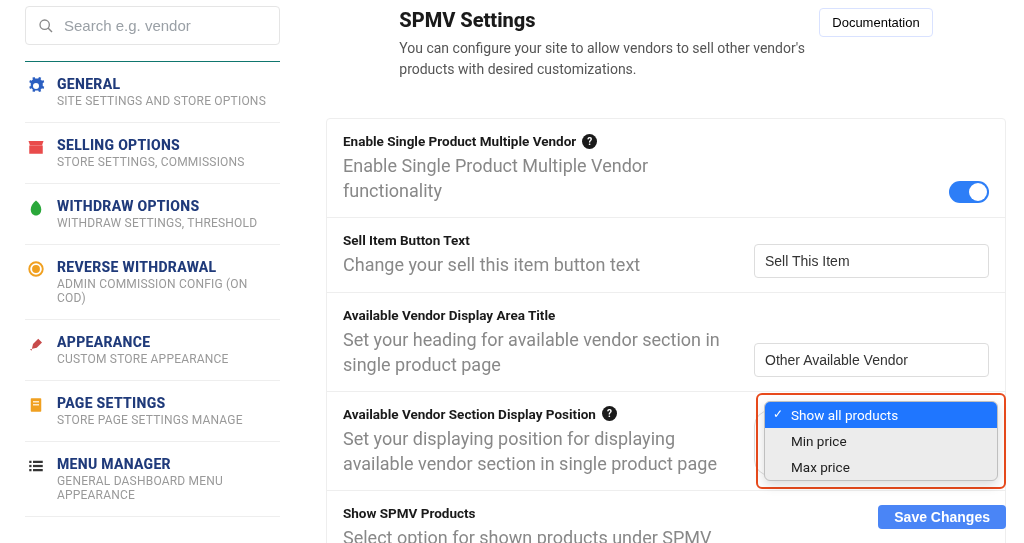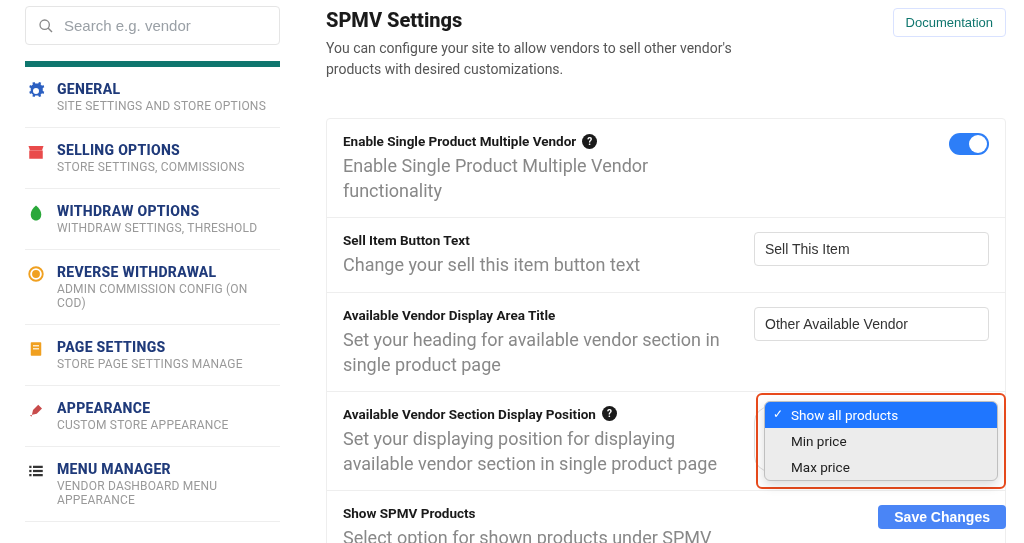--- a/index.html
+++ b/index.html
@@ -44,21 +44,21 @@
     background: transparent;
   }
   .search-wrap input::placeholder { color: #9aa0a6; }
   .nav-item {
     display: flex;
     align-items: flex-start;
     padding: 14px 2px 14px 2px;
     border-bottom: 1px solid #eee;
     cursor: pointer;
   }
-  .nav-item:first-of-type { border-top: 6px solid #0f766e; }
+  .nav-item:first-of-type { border-top: 1px solid #0f766e; }
   .nav-icon {
     width: 18px; height: 18px;
     margin-right: 12px;
     margin-top: 1px;
     flex-shrink: 0;
   }
   .nav-texts { display: flex; flex-direction: column; }
   .nav-title {
     font-size: 14px;
     font-weight: 800;
@@ -72,52 +72,52 @@
     letter-spacing: 0.2px;
   }
   .main {
     flex: 1;
     padding: 8px 18px 0 26px;
     position: relative;
     min-width: 0;
   }
   .header-row {
     display: flex;
-    justify-content: space-between;
+    justify-content: center;
     align-items: flex-start;
   }
   .page-title {
     font-size: 20px;
     font-weight: 800;
     color: #1a1a1a;
   }
   .page-desc {
     margin-top: 6px;
     font-size: 14px;
     color: #555;
     max-width: 420px;
     line-height: 1.5;
   }
   .doc-btn {
     border: 1px solid #d9e2ff;
     background: #fff;
-    color: #0f766e;
+    color: #000000;
     font-size: 13px;
     padding: 6px 12px;
     border-radius: 4px;
     cursor: pointer;
   }
   .settings-panel {
     margin-top: 38px;
     border: 1px solid #eee;
     border-radius: 4px;
   }
   .row {
     display: flex;
-    align-items: flex-start;
+    align-items: flex-end;
     padding: 14px 16px;
     border-bottom: 1px solid #eee;
     gap: 4px;
   }
   .row:last-child { border-bottom: none; }
   .row-left {
     flex: 1;
     min-width: 0;
   }
   .row-title {
@@ -284,51 +284,51 @@
           <span class="nav-icon"><svg viewBox="0 0 24 24" fill="none" stroke="#f0a020" stroke-width="2.5">
               <circle cx="12" cy="12" r="9"></circle>
               <circle cx="12" cy="12" r="4" fill="#f0a020"></circle>
             </svg></span>
           <span class="nav-texts">
             <span class="nav-title">REVERSE WITHDRAWAL</span>
             <span class="nav-sub">ADMIN COMMISSION CONFIG (ON COD)</span>
           </span>
         </div>
         <div class="nav-item">
+          <span class="nav-icon"><svg viewBox="0 0 24 24" fill="#c84b4b">
+              <path d="M6 21l2-9 7-7 5 5-7 7-9 2z"></path>
+            </svg></span>
+          <span class="nav-texts">
+            <span class="nav-title">APPEARANCE</span>
+            <span class="nav-sub">CUSTOM STORE APPEARANCE</span>
+          </span>
+        </div>
+        <div class="nav-item">
           <span class="nav-icon"><svg viewBox="0 0 24 24" fill="#f0a020">
               <rect x="5" y="3" width="14" height="18" rx="1"></rect>
               <rect x="8" y="7" width="8" height="1.5" fill="#fff"></rect>
               <rect x="8" y="11" width="8" height="1.5" fill="#fff"></rect>
             </svg></span>
           <span class="nav-texts">
             <span class="nav-title">PAGE SETTINGS</span>
             <span class="nav-sub">STORE PAGE SETTINGS MANAGE</span>
-          </span>
-        </div>
-        <div class="nav-item">
-          <span class="nav-icon"><svg viewBox="0 0 24 24" fill="#c84b4b">
-              <path d="M6 21l2-9 7-7 5 5-7 7-9 2z"></path>
-            </svg></span>
-          <span class="nav-texts">
-            <span class="nav-title">APPEARANCE</span>
-            <span class="nav-sub">CUSTOM STORE APPEARANCE</span>
           </span>
         </div>
         <div class="nav-item">
           <span class="nav-icon"><svg viewBox="0 0 24 24" fill="#333333">
               <rect x="3" y="5" width="3" height="3"></rect>
               <rect x="8" y="5" width="13" height="3"></rect>
               <rect x="3" y="10.5" width="3" height="3"></rect>
               <rect x="8" y="10.5" width="13" height="3"></rect>
               <rect x="3" y="16" width="3" height="3"></rect>
               <rect x="8" y="16" width="13" height="3"></rect>
             </svg></span>
           <span class="nav-texts">
             <span class="nav-title">MENU MANAGER</span>
-            <span class="nav-sub">VENDOR DASHBOARD MENU APPEARANCE</span>
+            <span class="nav-sub">GENERAL DASHBOARD MENU APPEARANCE</span>
           </span>
         </div>
       </div>
   </aside>
 
   <main class="main">
     <div class="header-row">
       <div>
         <h1 class="page-title">SPMV Settings</h1>
         <p class="page-desc">You can configure your site to allow vendors to sell other vendor's products with desired customizations.</p>

